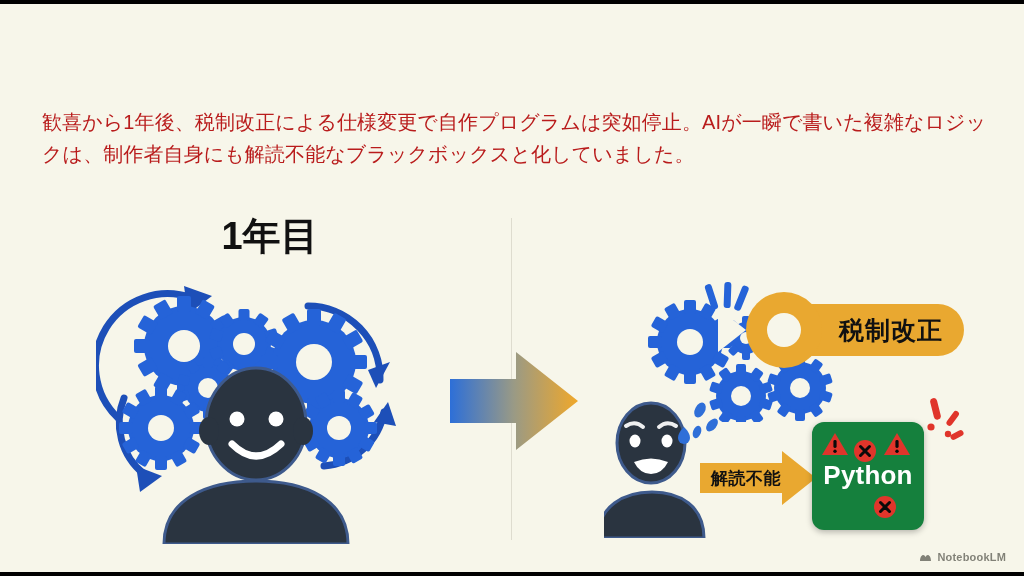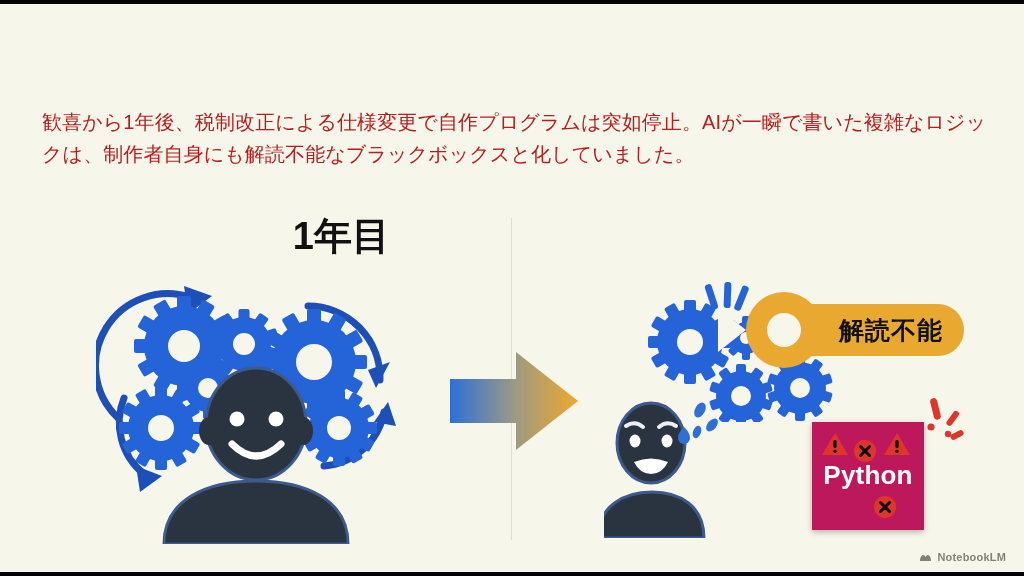--- a/index.html
+++ b/index.html
@@ -69,21 +69,21 @@
 
   .panel-label {
     position: absolute;
     top: 214px;
     font-size: 38px;
     font-weight: 700;
     color: #111111;
     text-align: center;
     line-height: 1.2;
   }
-  .panel-label.left  { left: 150px; width: 240px; text-align: right; }
+  .panel-label.left  { left: 150px; width: 240px; }
   .panel-label.right { left: 660px; width: 240px; }
 
   
   .art { position: absolute; }
 
   
   .center-arrow {
     position: absolute;
     left: 450px;
     top: 352px;
@@ -139,22 +139,22 @@
     z-index: 3;
   }
 
   
   .python-box {
     position: absolute;
     left: 812px;
     top: 422px;
     width: 112px;
     height: 108px;
-    background: #be185d;
-    border-radius: 0;
+    background: #15803d;
+    border-radius: 12px;
     box-shadow: 0 2px 6px rgba(0,0,0,0.28);
   }
   .python-label {
     position: absolute;
     left: 0;
     top: 38px;
     width: 112px;
     text-align: center;
     font-size: 26px;
     font-weight: 700;
@@ -476,21 +476,21 @@
       <rect x="40" y="12" width="208" height="52" rx="26" fill="#E9A830"></rect>
 
       <path d="M 68 38
                m -38 0
                a 38 38 0 1 1 76 0
                a 38 38 0 1 1 -76 0 Z" fill="#E9A830"></path>
 
       <path d="M 30 38 L 2 16 L 2 60 Z" fill="#F7F6EA"></path>
       <circle cx="68" cy="38" r="17" fill="#F7F6EA"></circle>
     </svg>
-    <div class="wrench-badge-text">解読不能</div>
+    <div class="wrench-badge-text">税制改正</div>
   </div>
 
   <svg class="art" style="left:604px; top:388px;" width="120" height="150" viewBox="0 0 120 150">
 
     <g fill="#2F6FD8">
       <ellipse cx="96" cy="22" rx="5" ry="8" transform="rotate(28 96 22)"></ellipse>
       <ellipse cx="108" cy="37" rx="4.5" ry="7.5" transform="rotate(40 108 37)"></ellipse>
       <ellipse cx="93" cy="44" rx="4" ry="6.5" transform="rotate(20 93 44)"></ellipse>
     </g>
 
@@ -498,20 +498,26 @@
     <ellipse cx="47" cy="55" rx="34" ry="40" fill="#2A3440" stroke="#3E5A8C" stroke-width="3"></ellipse>
 
     <path d="M 22 38 Q 31 32 39 39" fill="none" stroke="#FFFFFF" stroke-width="4" stroke-linecap="round" opacity="0.92"></path>
     <path d="M 55 39 Q 63 32 72 38" fill="none" stroke="#FFFFFF" stroke-width="4" stroke-linecap="round" opacity="0.92"></path>
     <ellipse cx="31" cy="53" rx="5.5" ry="6.5" fill="#FFFFFF"></ellipse>
     <ellipse cx="63" cy="53" rx="5.5" ry="6.5" fill="#FFFFFF"></ellipse>
     <path d="M 30 74 Q 47 67 64 74 Q 58 86 47 86 Q 36 86 30 74 Z" fill="#FFFFFF"></path>
     <path d="M 74 50 C 74 44, 80 39, 80 39 C 80 39, 86 44, 86 50 A 6 6 0 0 1 74 50 Z" fill="#2F6FD8"></path>
   </svg>
 
+  <div class="decode-arrow">
+    <svg width="116" height="54" viewBox="0 0 116 54" style="position:absolute; left:0; top:0;">
+      <polygon points="0,12 82,12 82,0 116,27 82,54 82,42 0,42" fill="#E9A830"></polygon>
+    </svg>
+    <div class="decode-arrow-text">解読不能</div>
+  </div>
 
   <div class="python-box">
     <svg class="warn w1" viewBox="0 0 26 23">
       <polygon points="13,1 26,23 0,23" fill="#E0352B"></polygon>
       <rect x="11.4" y="8" width="3.2" height="8" rx="1.4" fill="#0A0A0A"></rect>
       <circle cx="13" cy="19.2" r="1.7" fill="#0A0A0A"></circle>
     </svg>
     <svg class="warn w2" viewBox="0 0 26 23">
       <polygon points="13,1 26,23 0,23" fill="#E0352B"></polygon>
       <rect x="11.4" y="8" width="3.2" height="8" rx="1.4" fill="#0A0A0A"></rect>

